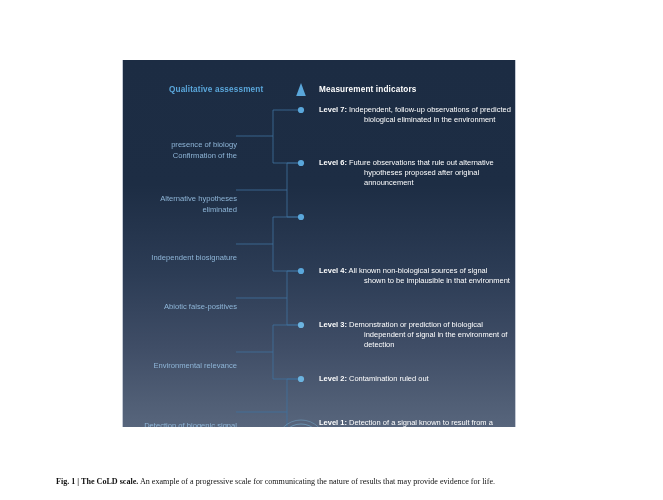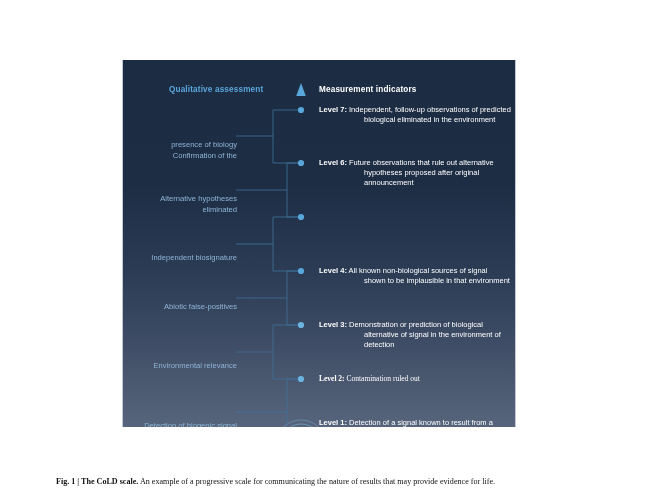--- a/index.html
+++ b/index.html
@@ -194,24 +194,24 @@
   </div>
   <div class="level" style="top:206px;">
     <div class="level-wrap">
       <span class="lv">Level 4:</span>
       <span class="body">All known non-biological sources of signal shown to be implausible in that environment</span>
     </div>
   </div>
   <div class="level" style="top:260px;">
     <div class="level-wrap">
       <span class="lv">Level 3:</span>
-      <span class="body">Demonstration or prediction of biological alternative of signal in the environment of detection</span>
-    </div>
-  </div>
-  <div class="level" style="top:314px;font-family:Liberation Serif, serif;">
+      <span class="body">Demonstration or prediction of biological independent of signal in the environment of detection</span>
+    </div>
+  </div>
+  <div class="level" style="top:314px;">
     <div class="level-wrap">
       <span class="lv">Level 2:</span>
       <span class="body">Contamination ruled out</span>
     </div>
   </div>
   <div class="level" style="top:358px;">
     <div class="level-wrap">
       <span class="lv">Level 1:</span>
       <span class="body">Detection of a signal known to result from a biological activity</span>
     </div>

